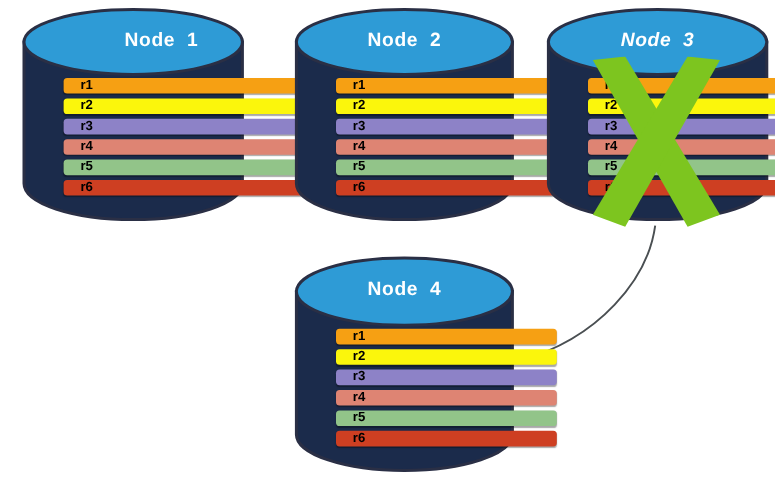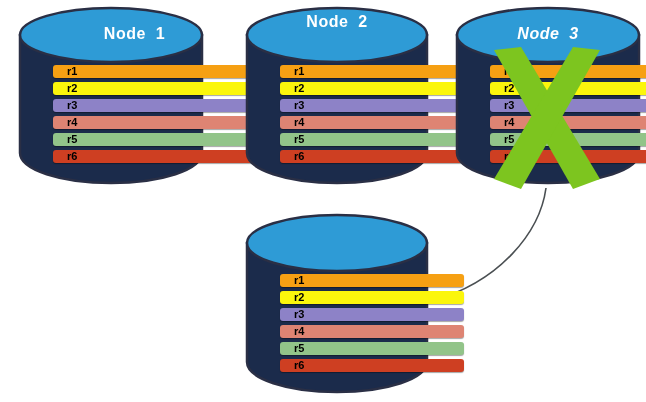--- a/index.html
+++ b/index.html
@@ -116,21 +116,21 @@
           <span class="row-label">r6</span>
         </div>
       </div>
   </div>
 
   <div class="node" id="node-2" style="left:245px; top:5px; width:184px; height:178px;">
     <svg class="node-svg" width="184" height="178" viewBox="0 0 184 178">
       <path d="M 2 30 L 2 148 A 90 30 0 0 0 182 148 L 182 30 Z" fill="#1B2B4B" stroke="#2a2f45" stroke-width="2.5"></path>
       <ellipse cx="92" cy="30" rx="90" ry="27" fill="#2E9BD6" stroke="#2a2f45" stroke-width="2.5"></ellipse>
     </svg>
-    <div class="node-title" style="top:8px;">Node  2</div>
+    <div class="node-title" style="top:20px;">Node  2</div>
     <div class="rows" id="node-2-rows" style="top:60px; padding:0 35px;">
         <div class="row" style="background: rgb(246, 160, 19);">
           <span class="row-label">r1</span>
         </div>
         <div class="row" style="background: rgb(251, 246, 12);">
           <span class="row-label">r2</span>
         </div>
         <div class="row" style="background: rgb(141, 130, 199);">
           <span class="row-label">r3</span>
         </div>
@@ -176,20 +176,21 @@
       <path d="M 3 3 L 30 0 L 109 132 L 82 142 Z" fill="#7DC51F"></path>
       <path d="M 109 3 L 82 0 L 3 132 L 30 142 Z" fill="#7DC51F"></path>
     </svg>
   </div>
 
   <div class="node" id="node-4" style="left:245px; top:212px; width:184px; height:180px;">
     <svg class="node-svg" width="184" height="180" viewBox="0 0 184 180">
       <path d="M 2 31 L 2 150 A 90 30 0 0 0 182 150 L 182 31 Z" fill="#1B2B4B" stroke="#2a2f45" stroke-width="2.5"></path>
       <ellipse cx="92" cy="31" rx="90" ry="28" fill="#2E9BD6" stroke="#2a2f45" stroke-width="2.5"></ellipse>
     </svg>
+    <div class="node-title" style="top:21px;">Node  4</div>
     <div class="rows" id="node-4-rows" style="top:62px; padding:0 35px;">
         <div class="row" style="background: rgb(246, 160, 19);">
           <span class="row-label">r1</span>
         </div>
         <div class="row" style="background: rgb(251, 246, 12);">
           <span class="row-label">r2</span>
         </div>
         <div class="row" style="background: rgb(141, 130, 199);">
           <span class="row-label">r3</span>
         </div>

